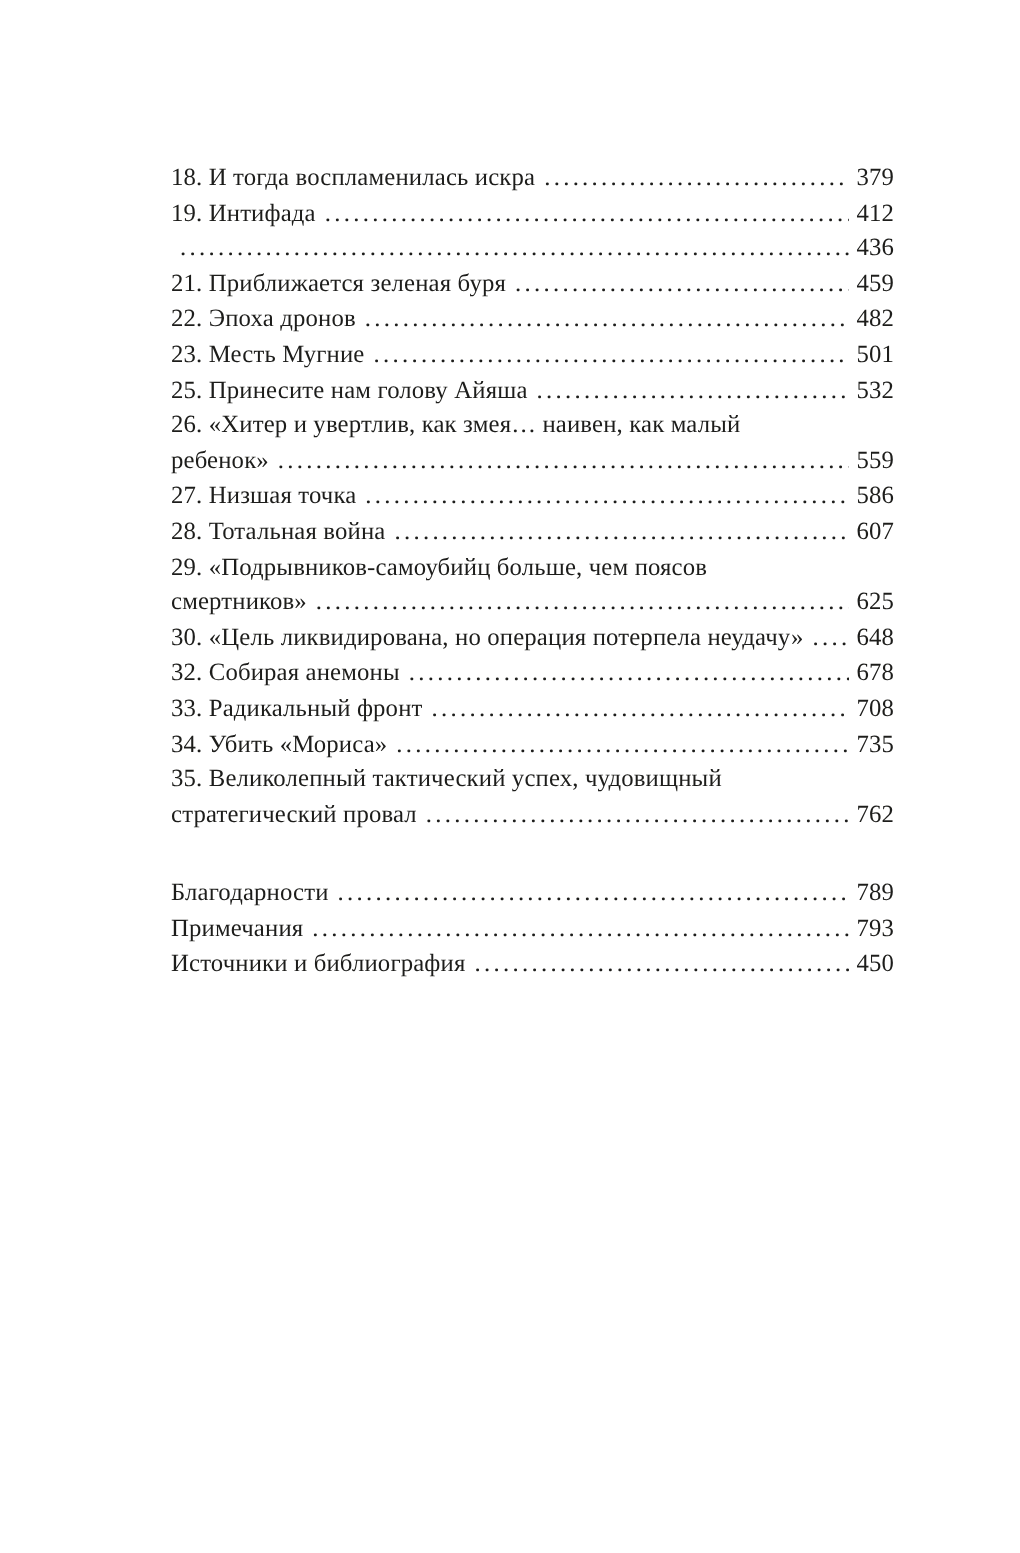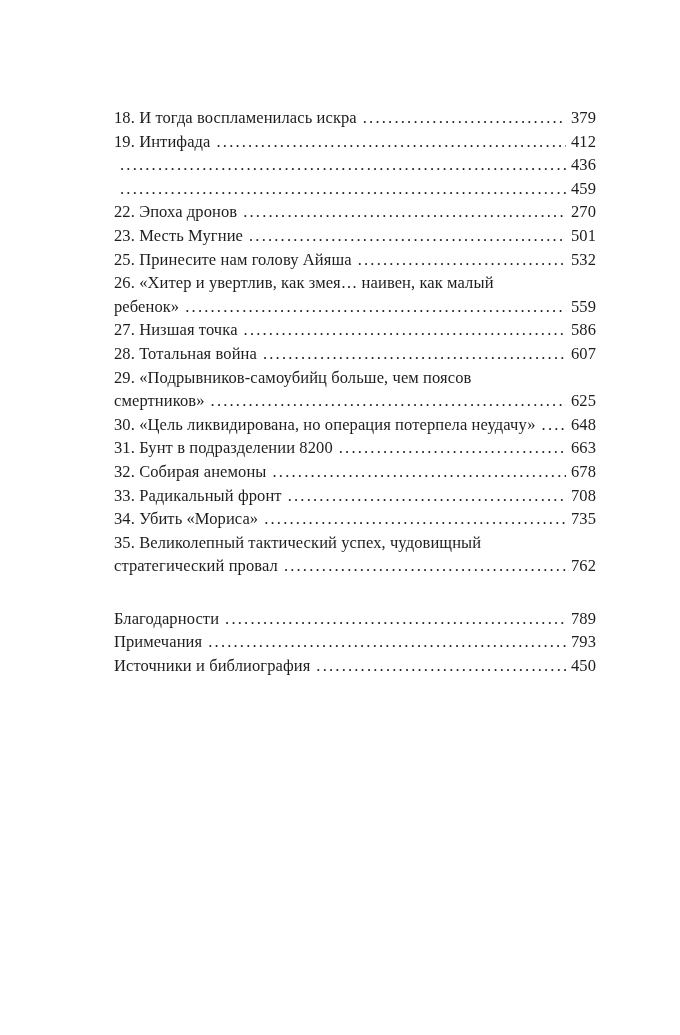--- a/index.html
+++ b/index.html
@@ -74,29 +74,30 @@
         </div>
       </div>
       <div class="toc-entry">
         <div class="toc-lastline">
           <span class="toc-dots"></span>
           <span class="toc-page">436</span>
         </div>
       </div>
       <div class="toc-entry">
         <div class="toc-lastline">
+          <span class="toc-text">21. Приближается зеленая буря</span>
           <span class="toc-dots"></span>
           <span class="toc-page">459</span>
         </div>
       </div>
       <div class="toc-entry">
         <div class="toc-lastline">
           <span class="toc-text">22. Эпоха дронов</span>
           <span class="toc-dots"></span>
-          <span class="toc-page">270</span>
+          <span class="toc-page">482</span>
         </div>
       </div>
       <div class="toc-entry">
         <div class="toc-lastline">
           <span class="toc-text">23. Месть Мугние</span>
           <span class="toc-dots"></span>
           <span class="toc-page">501</span>
         </div>
       </div>
       <div class="toc-entry">
@@ -134,27 +135,20 @@
           <span class="toc-text">смертников»</span>
           <span class="toc-dots"></span>
           <span class="toc-page">625</span>
         </div>
       </div>
       <div class="toc-entry">
         <div class="toc-lastline">
           <span class="toc-text">30. «Цель ликвидирована, но операция потерпела неудачу»</span>
           <span class="toc-dots"></span>
           <span class="toc-page">648</span>
-        </div>
-      </div>
-      <div class="toc-entry">
-        <div class="toc-lastline">
-          <span class="toc-text">31. Бунт в подразделении 8200</span>
-          <span class="toc-dots"></span>
-          <span class="toc-page">663</span>
         </div>
       </div>
       <div class="toc-entry">
         <div class="toc-lastline">
           <span class="toc-text">32. Собирая анемоны</span>
           <span class="toc-dots"></span>
           <span class="toc-page">678</span>
         </div>
       </div>
       <div class="toc-entry">

